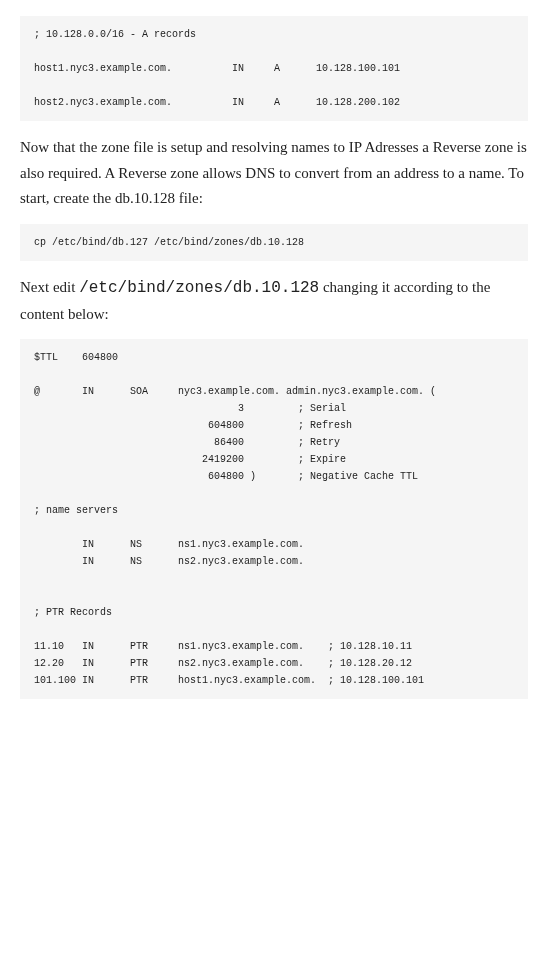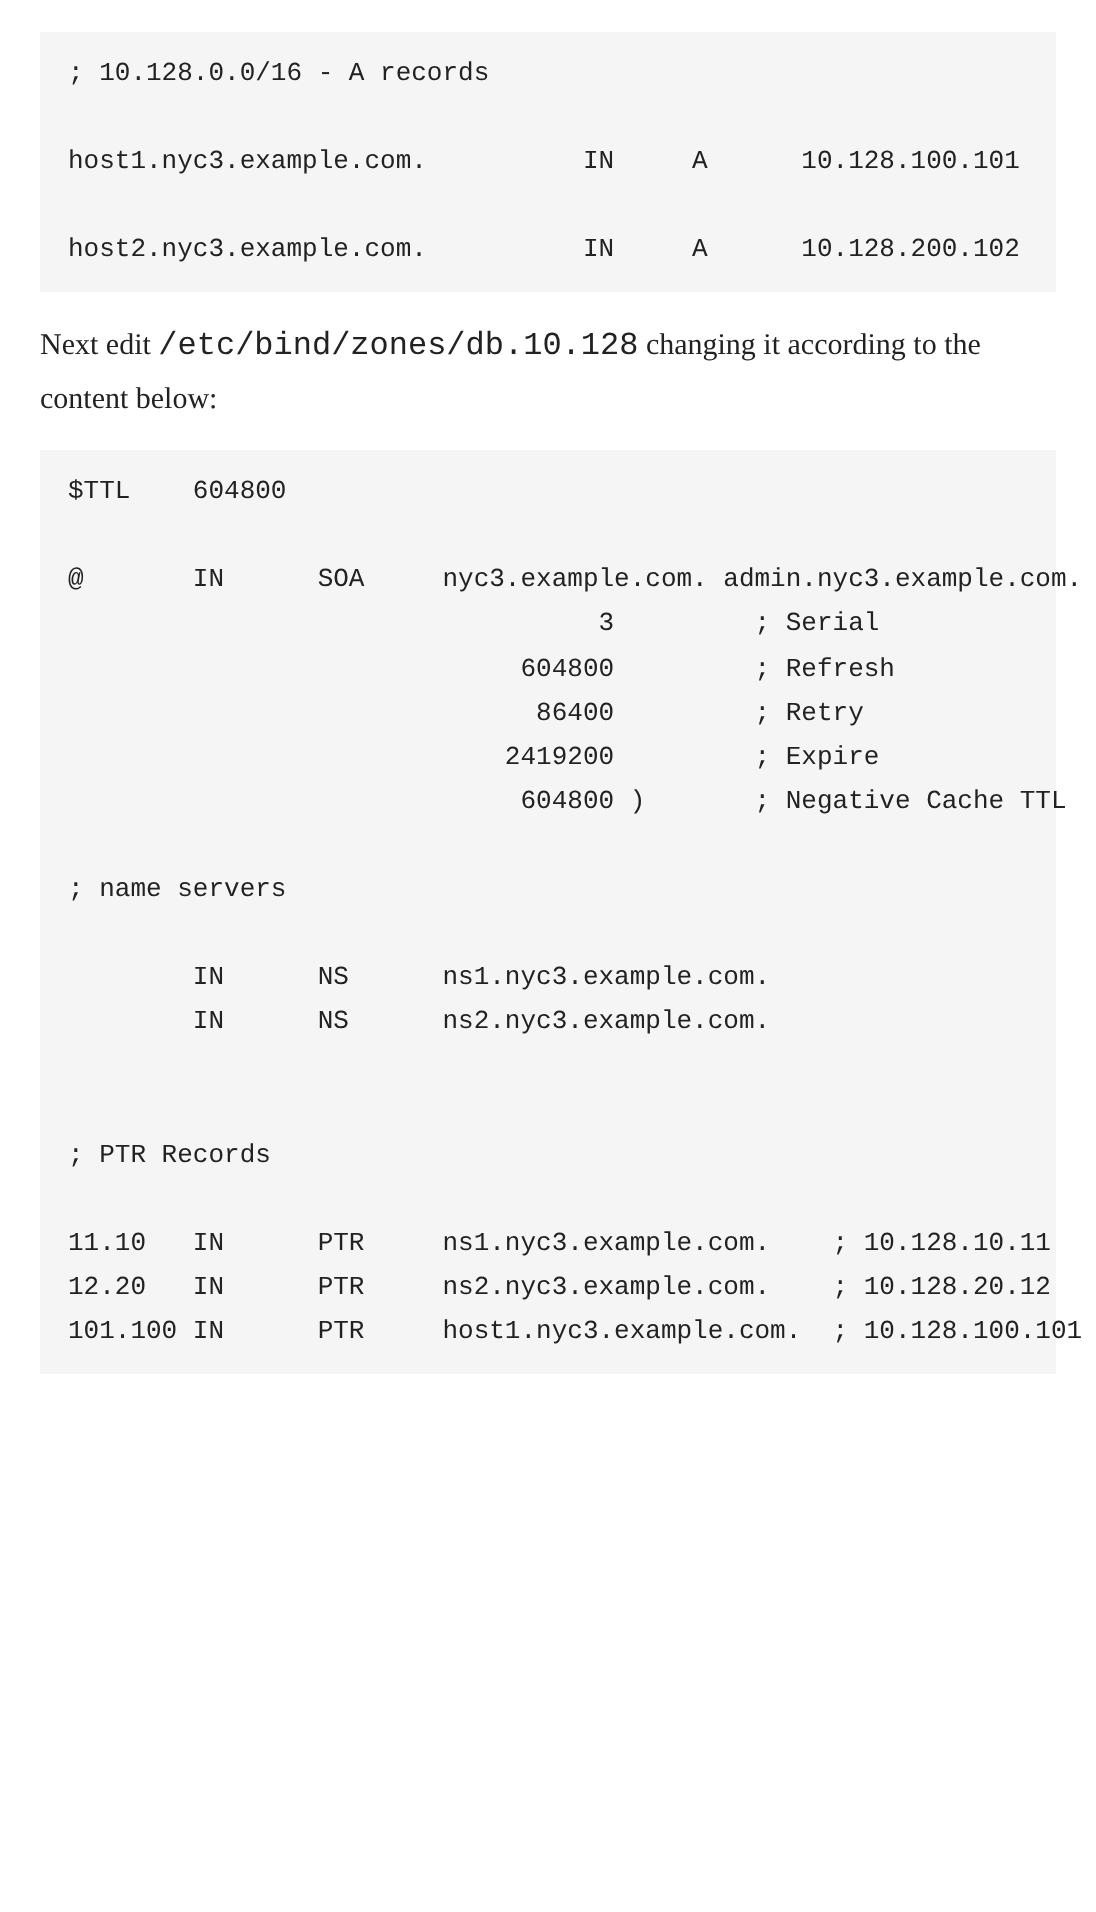--- a/index.html
+++ b/index.html
@@ -17,21 +17,21 @@
     }
     .prose p {
       margin-bottom: 12px;
       font-size: 15px;
       line-height: 1.7;
     }
     .code-block {
       background: #f5f5f5;
       padding: 10px 14px;
       font-family: 'Courier New', Courier, monospace;
-      font-size: 13px;
+      font-size: 10px;
       line-height: 1.7;
       margin-bottom: 14px;
       display: block;
       white-space: pre;
       border: none;
     }
     .inline-code {
       font-family: 'Courier New', Courier, monospace;
       font-size: 16px;
     }
@@ -43,21 +43,25 @@
 <body>
 
 <div class="content">
 
   <div class="code-block">; 10.128.0.0/16 - A records
 
 host1.nyc3.example.com.          IN     A      10.128.100.101
 
 host2.nyc3.example.com.          IN     A      10.128.200.102</div>
 
+  <div class="prose section-divider">
+    <p>Now that the zone file is setup and resolving names to IP Adresses a Reverse zone is also required. A Reverse zone allows DNS to convert from an address to a name. To start, create the db.10.128 file:</p>
+  </div>
 
+  <div class="code-block">cp /etc/bind/db.127 /etc/bind/zones/db.10.128</div>
 
   <div class="prose section-divider">
     <p>Next edit <span class="inline-code">/etc/bind/zones/db.10.128</span> changing it according to the content below:</p>
   </div>
 
   <div class="code-block">$TTL    604800
 
 @       IN      SOA     nyc3.example.com. admin.nyc3.example.com. (
                                   3         ; Serial
                              604800         ; Refresh

